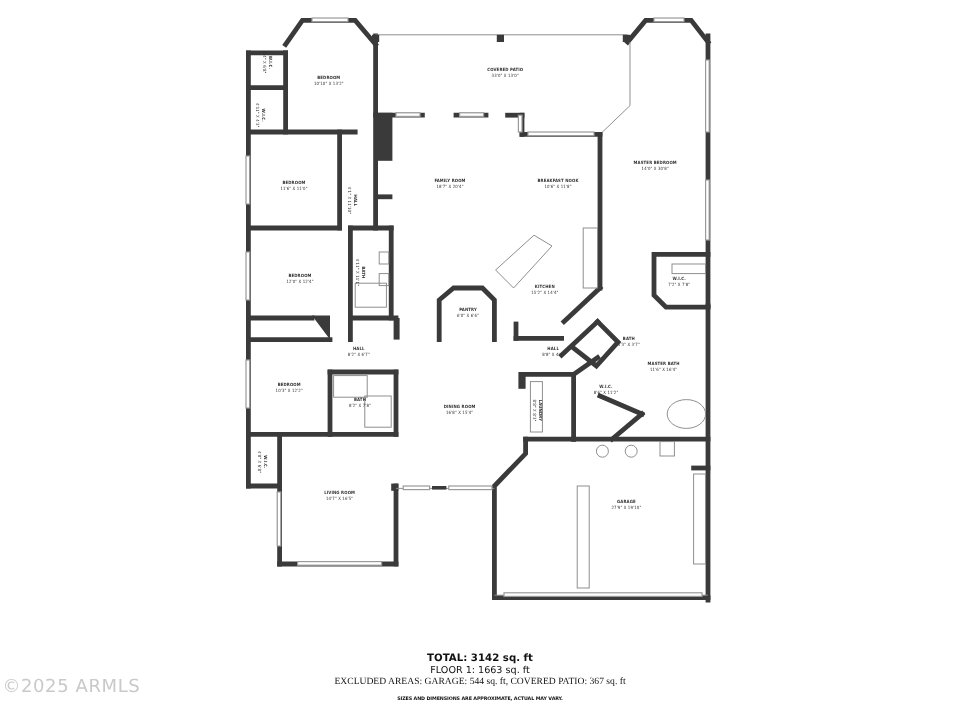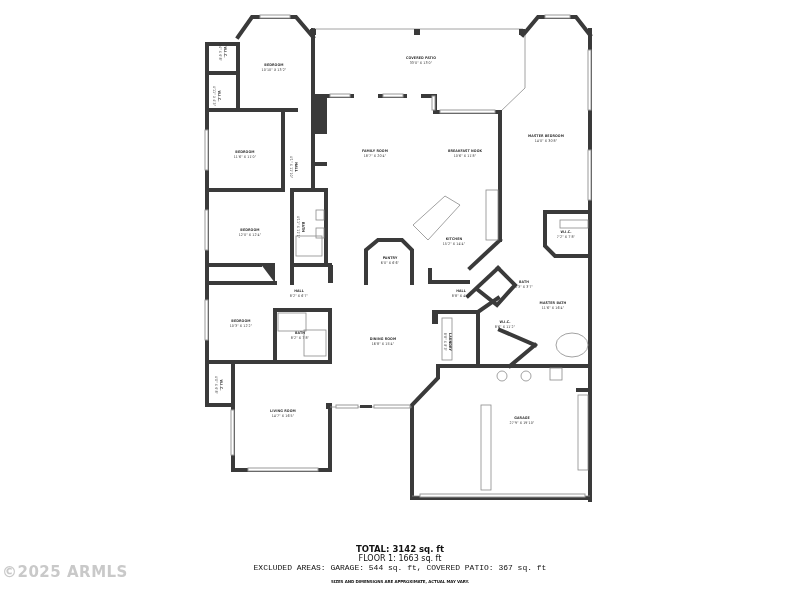--- a/index.html
+++ b/index.html
@@ -9,23 +9,23 @@
   .wl { stroke:#3a3a3a; stroke-width:4; fill:none; stroke-linecap:square; }
   .win { stroke:#9a9a9a; stroke-width:1; fill:#ffffff; }
   .thin { stroke:#8a8a8a; stroke-width:0.8; fill:none; }
   .lbl { position:absolute; transform:translate(-50%,-50%); text-align:center; color:#333; font-family:"DejaVu Sans Condensed","DejaVu Sans", sans-serif; font-size:3.6px; line-height:5px; white-space:nowrap; letter-spacing:0.1px; }
   .lbl .nm { font-weight:bold; display:block; }
   .lbl .dm { display:block; }
   .lbl.rot { transform:translate(-50%,-50%) rotate(90deg); }
   .footer { position:absolute; left:0; width:800px; text-align:center; color:#111; }
   .total { top:544px; font-size:8.5px; font-weight:bold; font-family:"DejaVu Sans", sans-serif; }
   .floor { top:554px; font-size:8px; font-family:"DejaVu Sans", sans-serif; }
-  .excl { top:563px; font-size:8px; font-family:Liberation Mono, monospace; }
+  .excl { top:563px; font-size:8px; font-family:Liberation Serif, serif; }
   .note { top:579px; font-size:4px; font-weight:bold; font-family:"DejaVu Sans", sans-serif; letter-spacing:-0.1px; }
-  .wm { position:absolute; left:2px; top:563px; font-size:15px; color:#c9c9c9; font-family:"DejaVu Sans", sans-serif; font-weight:bold; letter-spacing:0.5px; }
+  .wm { position:absolute; left:2px; top:563px; font-size:15px; color:#c9c9c9; font-family:"DejaVu Sans", sans-serif; font-weight:normal; letter-spacing:0.5px; }
 </style>
 </head>
 <body>
 
 <svg id="plan" viewBox="0 0 800 600" xmlns="http://www.w3.org/2000/svg">
 
   <g>
 
     <line class="wl" x1="207" y1="44" x2="207" y2="405"></line>
     <line class="wl" x1="207" y1="44" x2="238" y2="44"></line>

